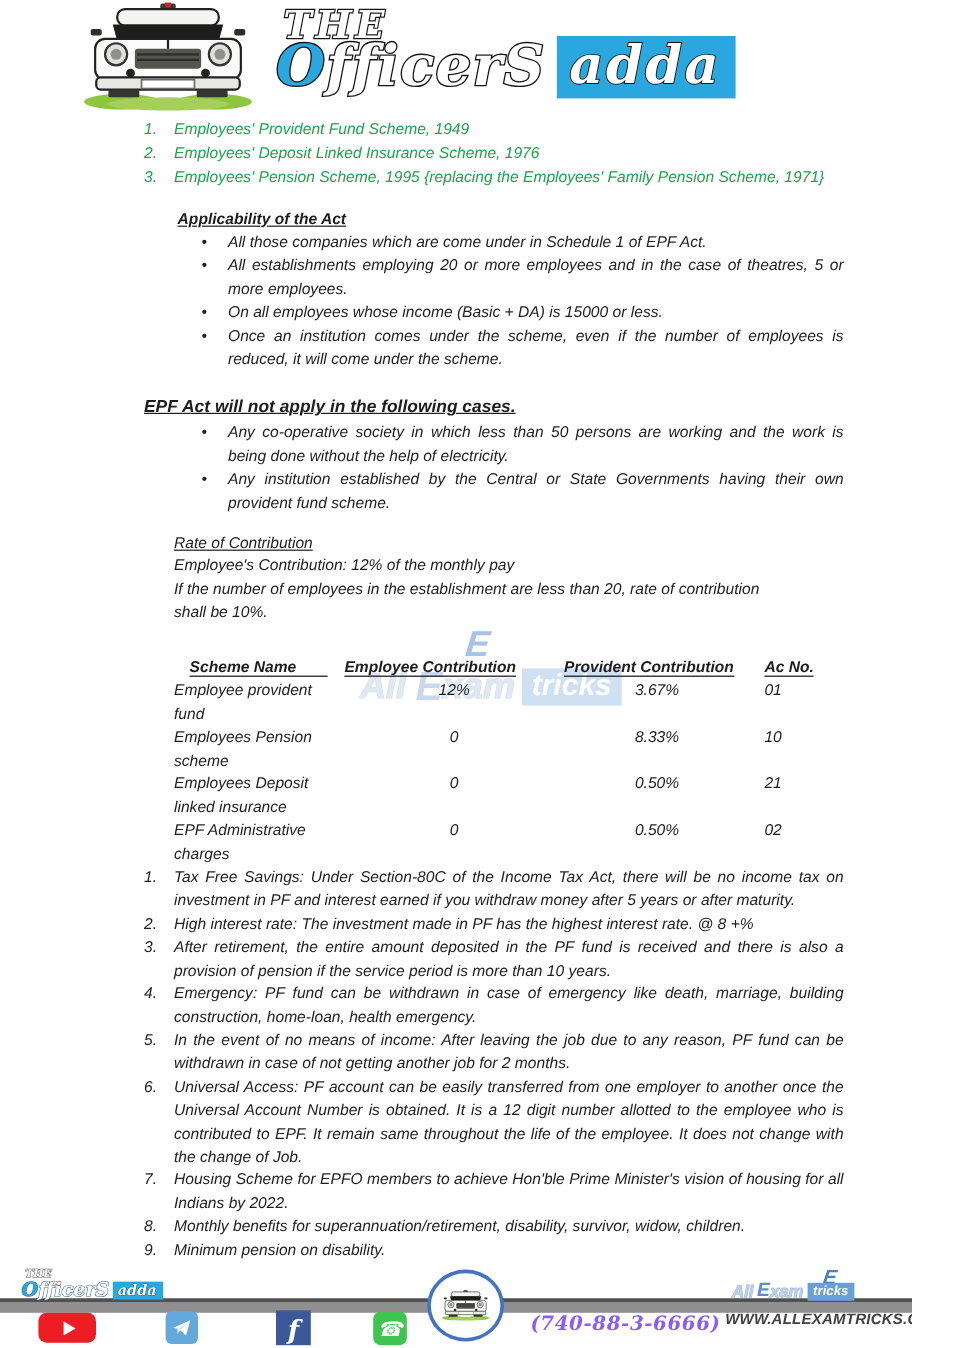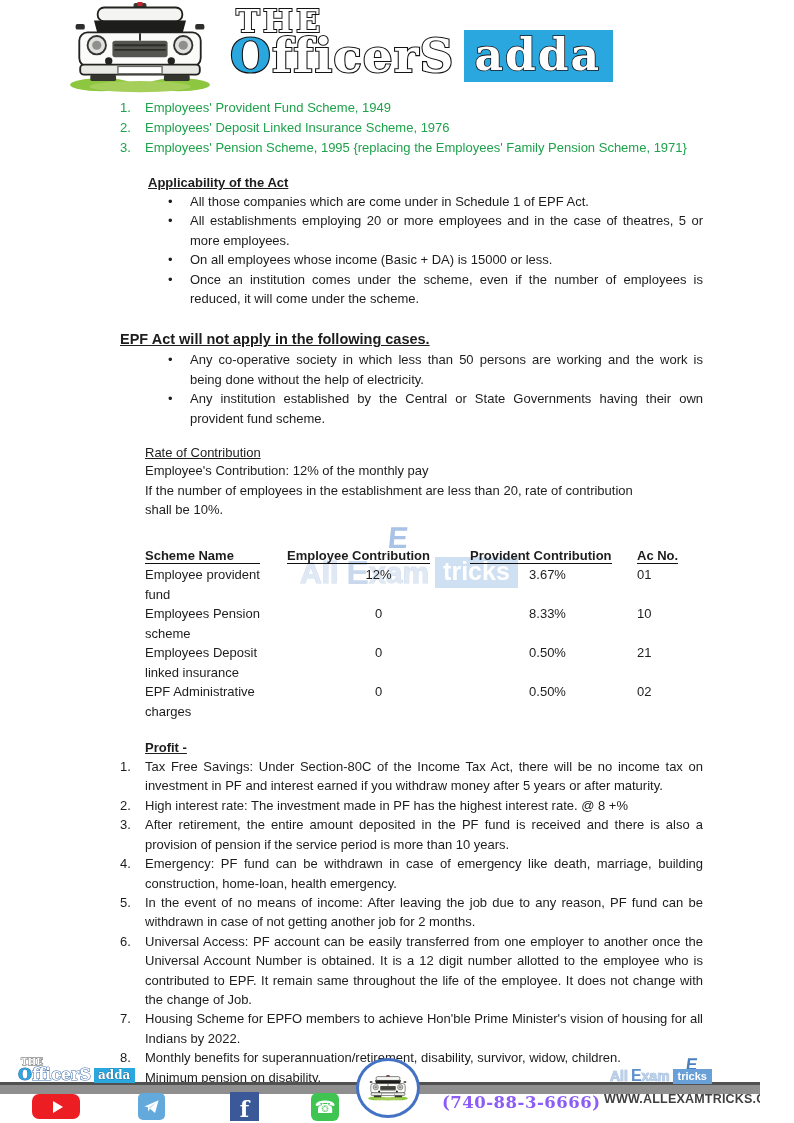--- a/index.html
+++ b/index.html
@@ -1,17 +1,17 @@
 <!DOCTYPE html>
 <html><head>
 <meta charset="utf-8">
 <style>
   html,body{margin:0;padding:0;background:#fff;}
   .page{position:relative;width:760px;height:1123px;background:#fff;overflow:hidden;
-        font-family:"Liberation Sans",sans-serif;font-size:13px;color:#1d1d1d;}
+        font-family:"Liberation Sans",sans-serif;font-size:13px;color:#1d1d1d;font-style:italic;}
 
   
   .header{position:relative;height:96px;}
   .car-svg{position:absolute;left:46px;top:2px;width:188px;height:92px;}
   .logo{position:absolute;left:230px;top:4px;}
   .logo-the{font-family:"DejaVu Serif",serif;font-weight:bold;font-size:32px;line-height:34px;
             color:#fff;-webkit-text-stroke:2px #141414;paint-order:stroke fill;letter-spacing:3px;margin-left:6px;}
   .logo-main{display:flex;align-items:flex-end;margin-top:-8px;}
   .logo-officers{font-family:"DejaVu Serif",serif;font-weight:bold;font-size:47px;line-height:52px;
                  color:#fff;-webkit-text-stroke:2.2px #141414;paint-order:stroke fill;letter-spacing:1px;}
@@ -41,21 +41,21 @@
   .plist{margin-left:120px;width:583px;}
   .pitem{display:flex;}
   .pnum{width:25px;line-height:19.4px;}
   .ptxt{flex:1;text-align:justify;line-height:19.4px;}
 
   
   .epf-table{position:relative;z-index:1;margin:26px 0 0 145px;width:558px;
              display:grid;grid-template-columns:142px 183px 155px 1fr;line-height:19.5px;}
   .th{font-weight:bold;}
   .th span{border-bottom:1.4px solid #111;}
-  .th.c1 span{padding-right:26px;}
+  .th.c1 span{padding-right:26px;margin-left:13px;}
   .cell-center{text-align:center;}
   .c4{padding-left:12px;}
 
   
   .watermark{position:absolute;left:300px;top:523px;width:310px;height:80px;opacity:.55;z-index:0;pointer-events:none;}
   .wm-bige{position:absolute;left:88px;top:-2px;font-weight:bold;font-size:30px;color:#6493d2;transform:skewX(-6deg);}
   .wm-row{position:absolute;left:0;top:30px;display:flex;align-items:center;font-weight:bold;}
   .wm-all{font-size:30px;color:#c7d7ec;-webkit-text-stroke:1px #a8c2e4;paint-order:stroke fill;}
   .wm-e{font-size:34px;color:#9dbade;margin-left:8px;}
   .wm-xam{font-size:30px;color:#c7d7ec;-webkit-text-stroke:1px #a8c2e4;paint-order:stroke fill;}
@@ -228,21 +228,20 @@
     <div class="td cell-center">0</div>
     <div class="td cell-center">0.50%</div>
     <div class="td c4">21</div>
 
     <div class="td">EPF Administrative charges</div>
     <div class="td cell-center">0</div>
     <div class="td cell-center">0.50%</div>
     <div class="td c4">02</div>
   </div>
 
-  <div class="h-profit">Profit -</div>
   <div class="plist">
     <div class="pitem">
       <span class="pnum">1.</span>
       <span class="ptxt">Tax Free Savings: Under Section-80C of the Income Tax Act, there will be no income tax on investment in PF and interest earned if you withdraw money after 5 years or after maturity.</span>
     </div>
     <div class="pitem">
       <span class="pnum">2.</span>
       <span class="ptxt">High interest rate: The investment made in PF has the highest interest rate. @ 8 +%</span>
     </div>
     <div class="pitem">

